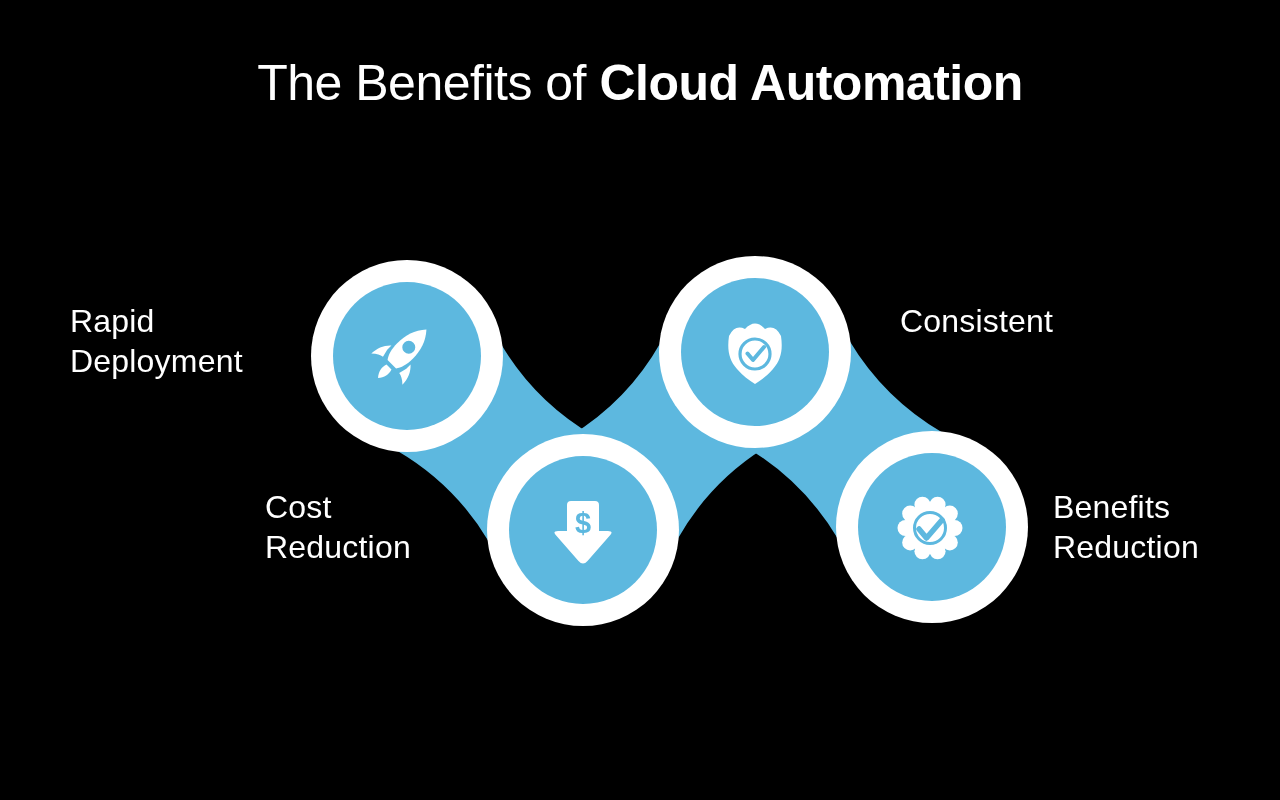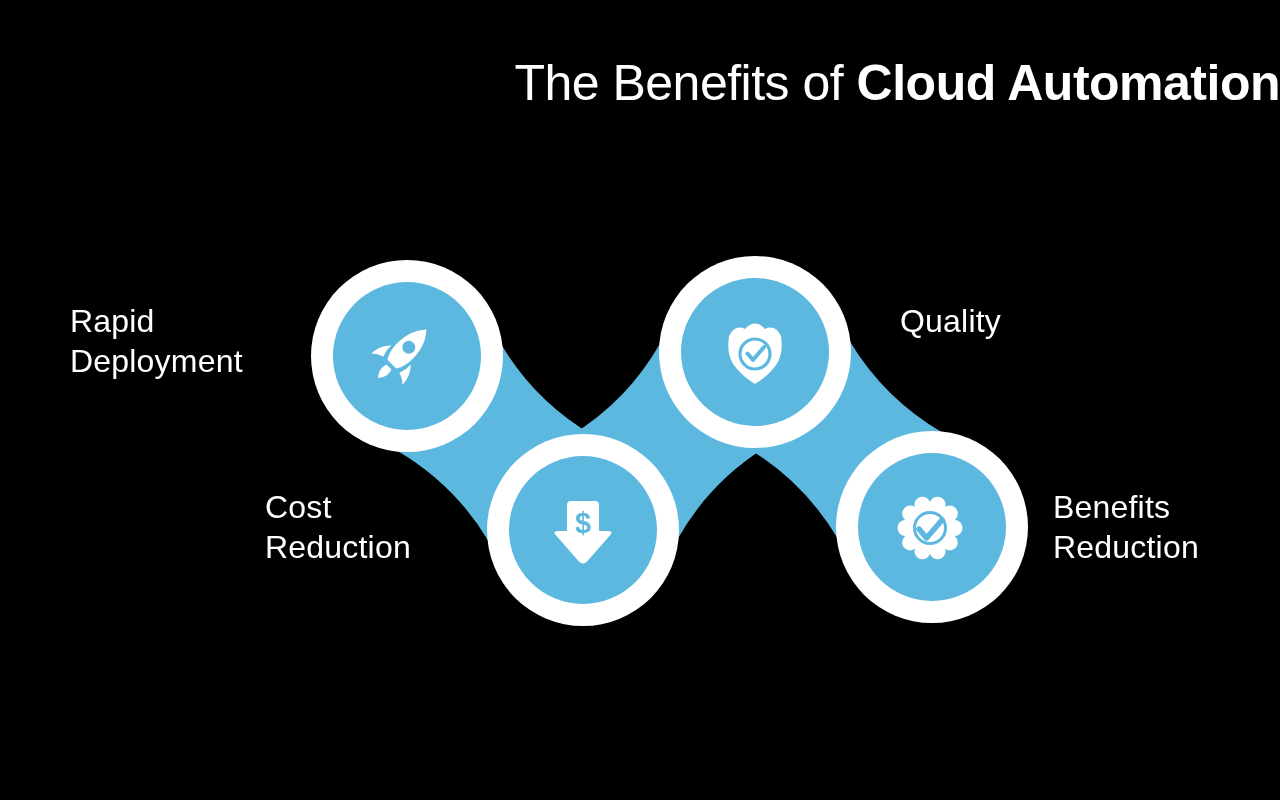--- a/index.html
+++ b/index.html
@@ -8,21 +8,21 @@
     --white:#FFFFFF;
   }
   html,body{margin:0;padding:0;background:var(--bg);}
   .stage{
     position:relative;width:1280px;height:800px;overflow:hidden;
     background:var(--bg);
     font-family:"Liberation Sans","DejaVu Sans",sans-serif;
   }
   .title{
     position:absolute;top:52px;left:0;width:1280px;margin:0;
-    text-align:right;color:var(--white);
+    text-align:center;color:var(--white);
     font-size:50px;line-height:62px;font-weight:400;letter-spacing:-0.5px;
     white-space:nowrap;
   }
   .title .bold{font-weight:700;}
   .blob-svg{position:absolute;left:0;top:0;width:1280px;height:800px;}
   .fill-blue{fill:var(--blue);}
   .fill-white{fill:var(--white);}
   .stroke-blue{fill:none;stroke:var(--blue);stroke-linecap:round;stroke-linejoin:round;}
   .dollar-glyph{
     font-family:"Liberation Sans","DejaVu Sans",sans-serif;
@@ -114,20 +114,20 @@
 
   <div class="label label-rapid">
     <span>Rapid</span>
     <span>Deployment</span>
   </div>
   <div class="label label-cost">
     <span>Cost</span>
     <span>Reduction</span>
   </div>
   <div class="label label-quality">
-    <span>Quality</span>
+    <span>Consistent</span>
   </div>
   <div class="label label-security">
     <span>Benefits</span>
     <span>Reduction</span>
   </div>
 
 </div>
 
 </body></html>

